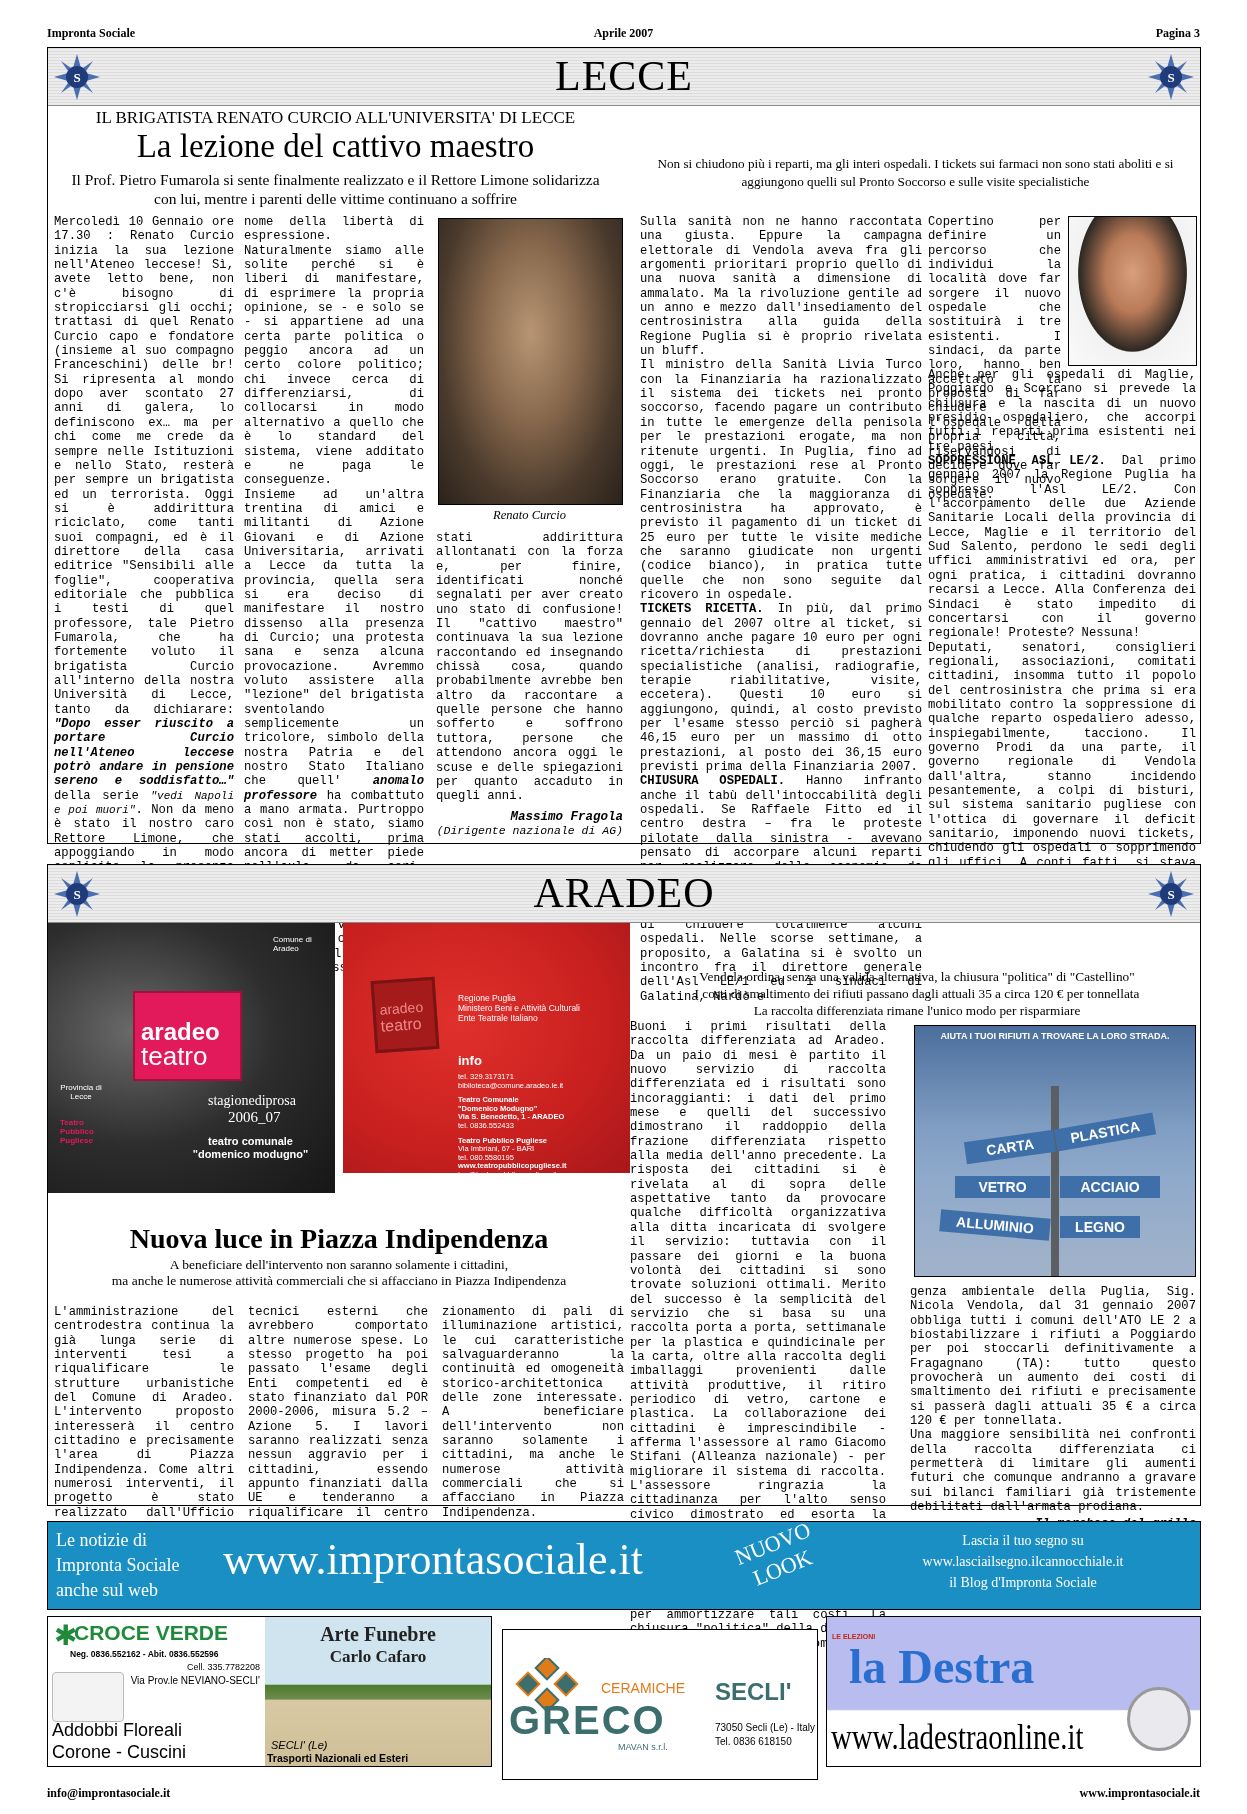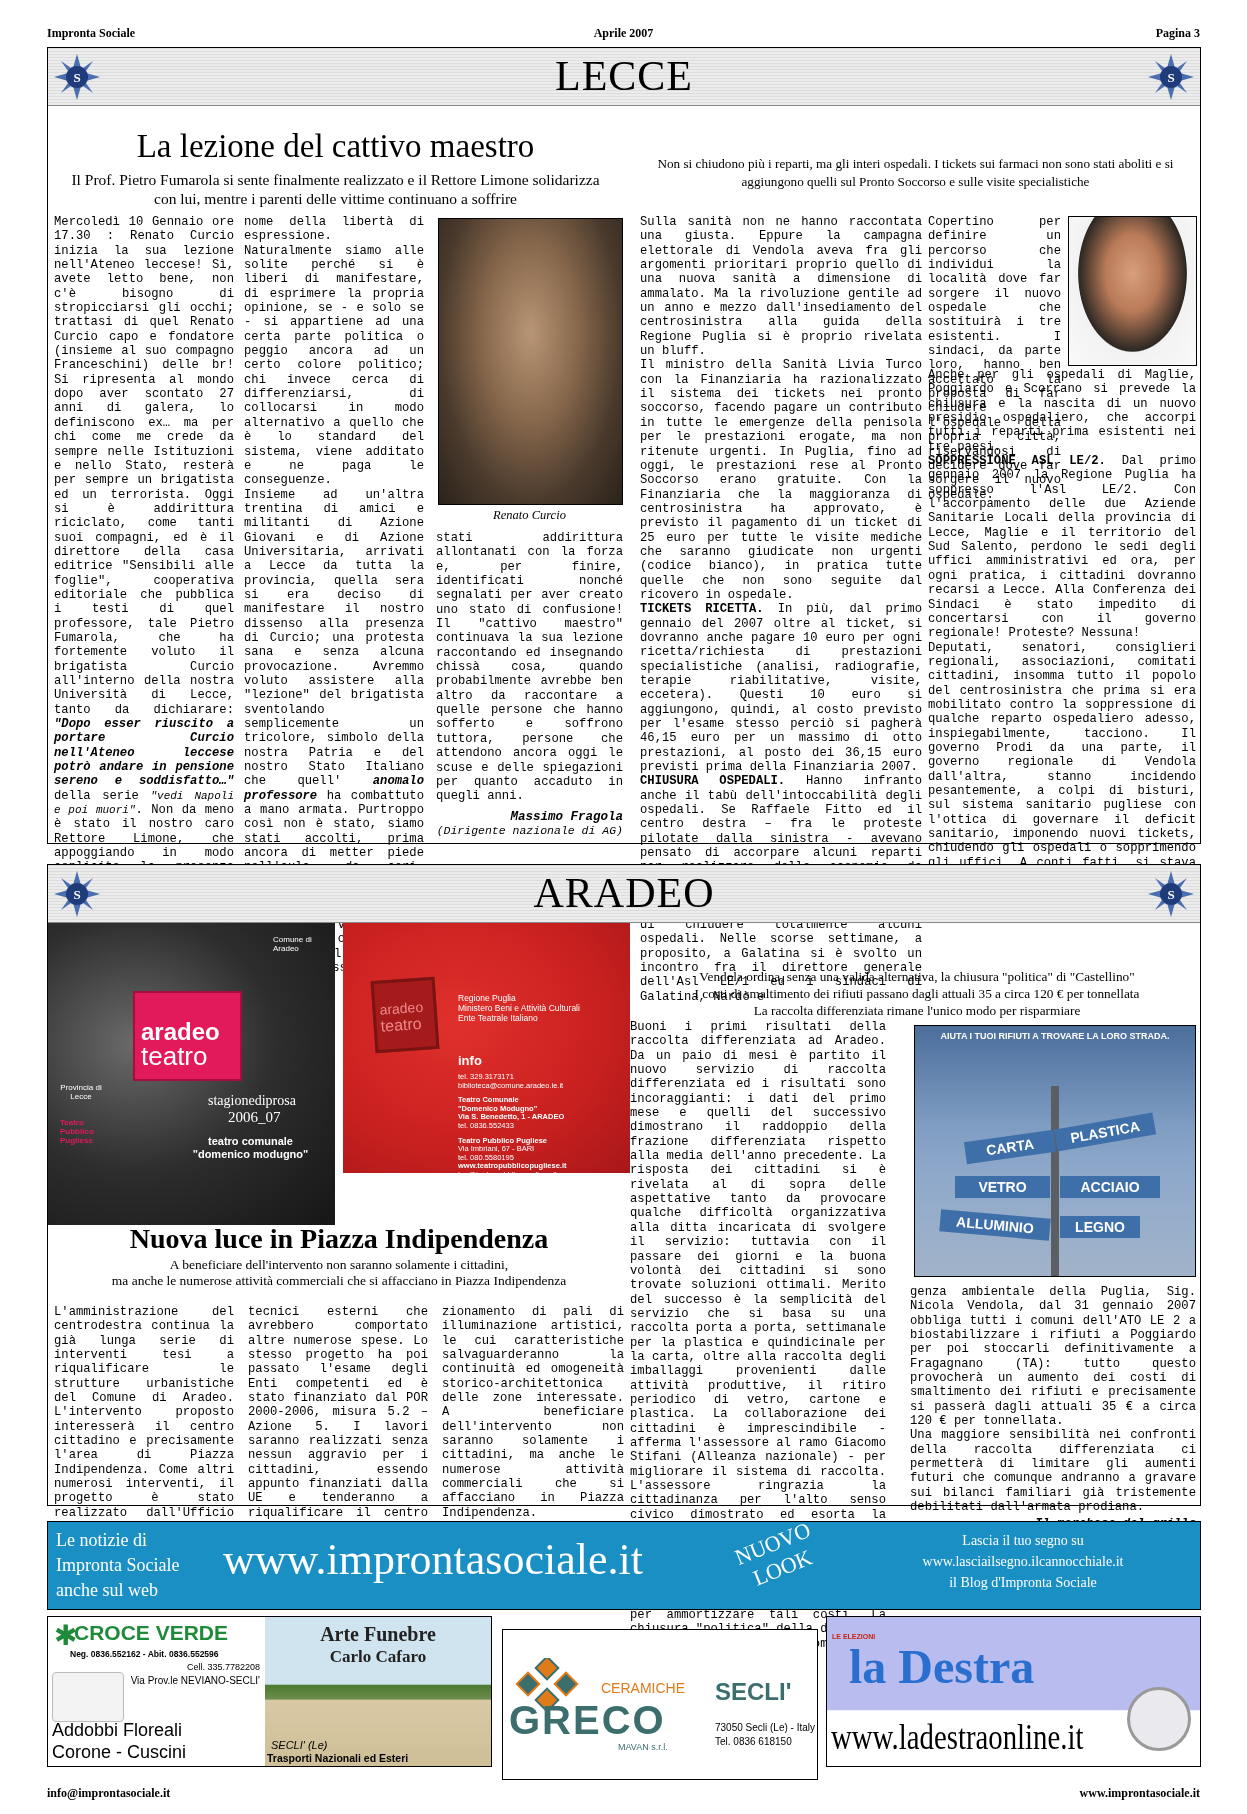--- a/index.html
+++ b/index.html
@@ -52,20 +52,21 @@
           <polygon points="7,7 17,14 14,17"></polygon>
           <polygon points="39,39 29,32 32,29"></polygon>
           <polygon points="39,7 32,17 29,14"></polygon>
           <polygon points="7,39 14,29 17,32"></polygon>
         </g>
       <circle cx="23" cy="23" r="11" fill="#1f3b7a"></circle>
         <text x="23" y="28" font-size="13" text-anchor="middle" fill="#fff" font-family="Liberation Serif,serif" font-weight="bold">S</text>
     </svg>
   </div>
 
+  <div class="abs center" style="left:0;top:60px;width:575px;font-size:17px;">IL BRIGATISTA RENATO CURCIO ALL'UNIVERSITA' DI LECCE</div>
   <div class="abs center" style="left:0;top:78px;width:575px;font-size:33px;line-height:40px;">La lezione del cattivo maestro</div>
   <div class="abs center" style="left:20px;top:122px;width:535px;font-size:15.5px;line-height:19px;">Il Prof. Pietro Fumarola si sente finalmente realizzato e il Rettore Limone solidarizza con lui, mentre i parenti delle vittime continuano a soffrire</div>
 
   <div class="col" style="left:6px;top:167px;width:180px;">
     <p><span>Mercoledì 10 Gennaio ore 17.30 : Renato Curcio inizia la sua lezione nell'Ateneo leccese! Sì, avete letto bene, non c'è bisogno di stropicciarsi gli occhi; trattasi di quel Renato Curcio capo e fondatore (insieme al suo compagno Franceschini) delle br! Si ripresenta al mondo dopo aver scontato 27 anni di galera, lo definiscono ex… ma per chi come me crede da sempre nelle Istituzioni e nello Stato, resterà per sempre un brigatista ed un terrorista. Oggi si è addirittura riciclato, come tanti suoi compagni, ed è il direttore della casa editrice "Sensibili alle foglie", cooperativa editoriale che pubblica i testi di quel professore, tale Pietro Fumarola, che ha fortemente voluto il brigatista Curcio all'interno della nostra Università di Lecce, tanto da dichiarare: </span><span class="b i">"Dopo esser riuscito a portare Curcio nell'Ateneo leccese potrò andare in pensione sereno e soddisfatto…"</span><span> della serie </span><span class="i" style="font-size:11px">"vedi Napoli e poi muori"</span><span>. Non da meno è stato il nostro caro Rettore Limone, che appoggiando in modo esplicito la presenza del brigatista, ha candidatamene dichiarato che non c'è nulla di cui vergognarsi in</span></p>
   </div>
   <div class="col" style="left:196px;top:167px;width:180px;">
     <p>nome della libertà di espressione. Naturalmente siamo alle solite perché si è liberi di manifestare, di esprimere la propria opinione, se - e solo se - si appartiene ad una certa parte politica o peggio ancora ad un certo colore politico; chi invece cerca di differenziarsi, di collocarsi in modo alternativo a quello che è lo standard del sistema, viene additato e ne paga le conseguenze.</p>
     <p><span>Insieme ad un'altra trentina di amici e militanti di Azione Giovani e di Azione Universitaria, arrivati a Lecce da tutta la provincia, quella sera si era deciso di manifestare il nostro dissenso alla presenza di Curcio; una protesta sana e senza alcuna provocazione. Avremmo voluto assistere alla "lezione" del brigatista sventolando semplicemente un tricolore, simbolo della nostra Patria e del nostro Stato Italiano che quell' </span><span class="b i">anomalo professore</span><span> ha combattuto a mano armata. Purtroppo così non è stato, siamo stati accolti, prima ancora di metter piede nell'aula, da cori, spintoni, sputi; ci è stata strappata la bandiera e alla fine sono intervenute le forze dell'ordine per evitare il peggio. Invece di essere difesi siamo</span></p>
   </div>
@@ -124,21 +125,21 @@
           <polygon points="7,7 17,14 14,17"></polygon>
           <polygon points="39,39 29,32 32,29"></polygon>
           <polygon points="39,7 32,17 29,14"></polygon>
           <polygon points="7,39 14,29 17,32"></polygon>
         </g>
       <circle cx="23" cy="23" r="11" fill="#1f3b7a"></circle>
         <text x="23" y="28" font-size="13" text-anchor="middle" fill="#fff" font-family="Liberation Serif,serif" font-weight="bold">S</text>
     </svg>
   </div>
 
-  <div class="ad" style="left:0;top:58px;width:287px;height:302px;background:radial-gradient(ellipse at 30% 40%,#6a6a6a 0%,#2d2d2d 50%,#161616 100%);border:none;">
+  <div class="ad" style="left:0;top:58px;width:287px;height:270px;background:radial-gradient(ellipse at 30% 40%,#6a6a6a 0%,#2d2d2d 50%,#161616 100%);border:none;">
     <div class="abs" style="left:225px;top:12px;color:#fff;font-size:8px;line-height:9px;width:55px;">Comune di Aradeo</div>
     <div class="abs" style="left:85px;top:68px;width:105px;height:86px;background:#e2195a;border:2px solid #a50f3c;">
       <div class="abs" style="left:6px;top:28px;color:#fff;font-size:24px;font-weight:bold;line-height:22px;">aradeo</div>
       <div class="abs" style="left:6px;top:50px;color:#fff;font-size:26px;line-height:26px;">teatro</div>
     </div>
     <div class="abs" style="left:160px;top:170px;color:#fff;font-family:'Liberation Serif',serif;font-size:14px;">stagionediprosa</div>
     <div class="abs" style="left:180px;top:186px;color:#fff;font-family:'Liberation Serif',serif;font-size:15px;">2006_07</div>
     <div class="abs" style="left:8px;top:160px;color:#fff;font-size:8px;width:50px;text-align:center;">Provincia di Lecce</div>
     <div class="abs" style="left:12px;top:195px;color:#e2195a;font-size:8px;font-weight:bold;width:40px;">Teatro Pubblico Pugliese</div>
     <div class="abs center" style="left:120px;top:212px;width:165px;color:#fff;font-size:11px;font-weight:bold;">teatro comunale</div>

